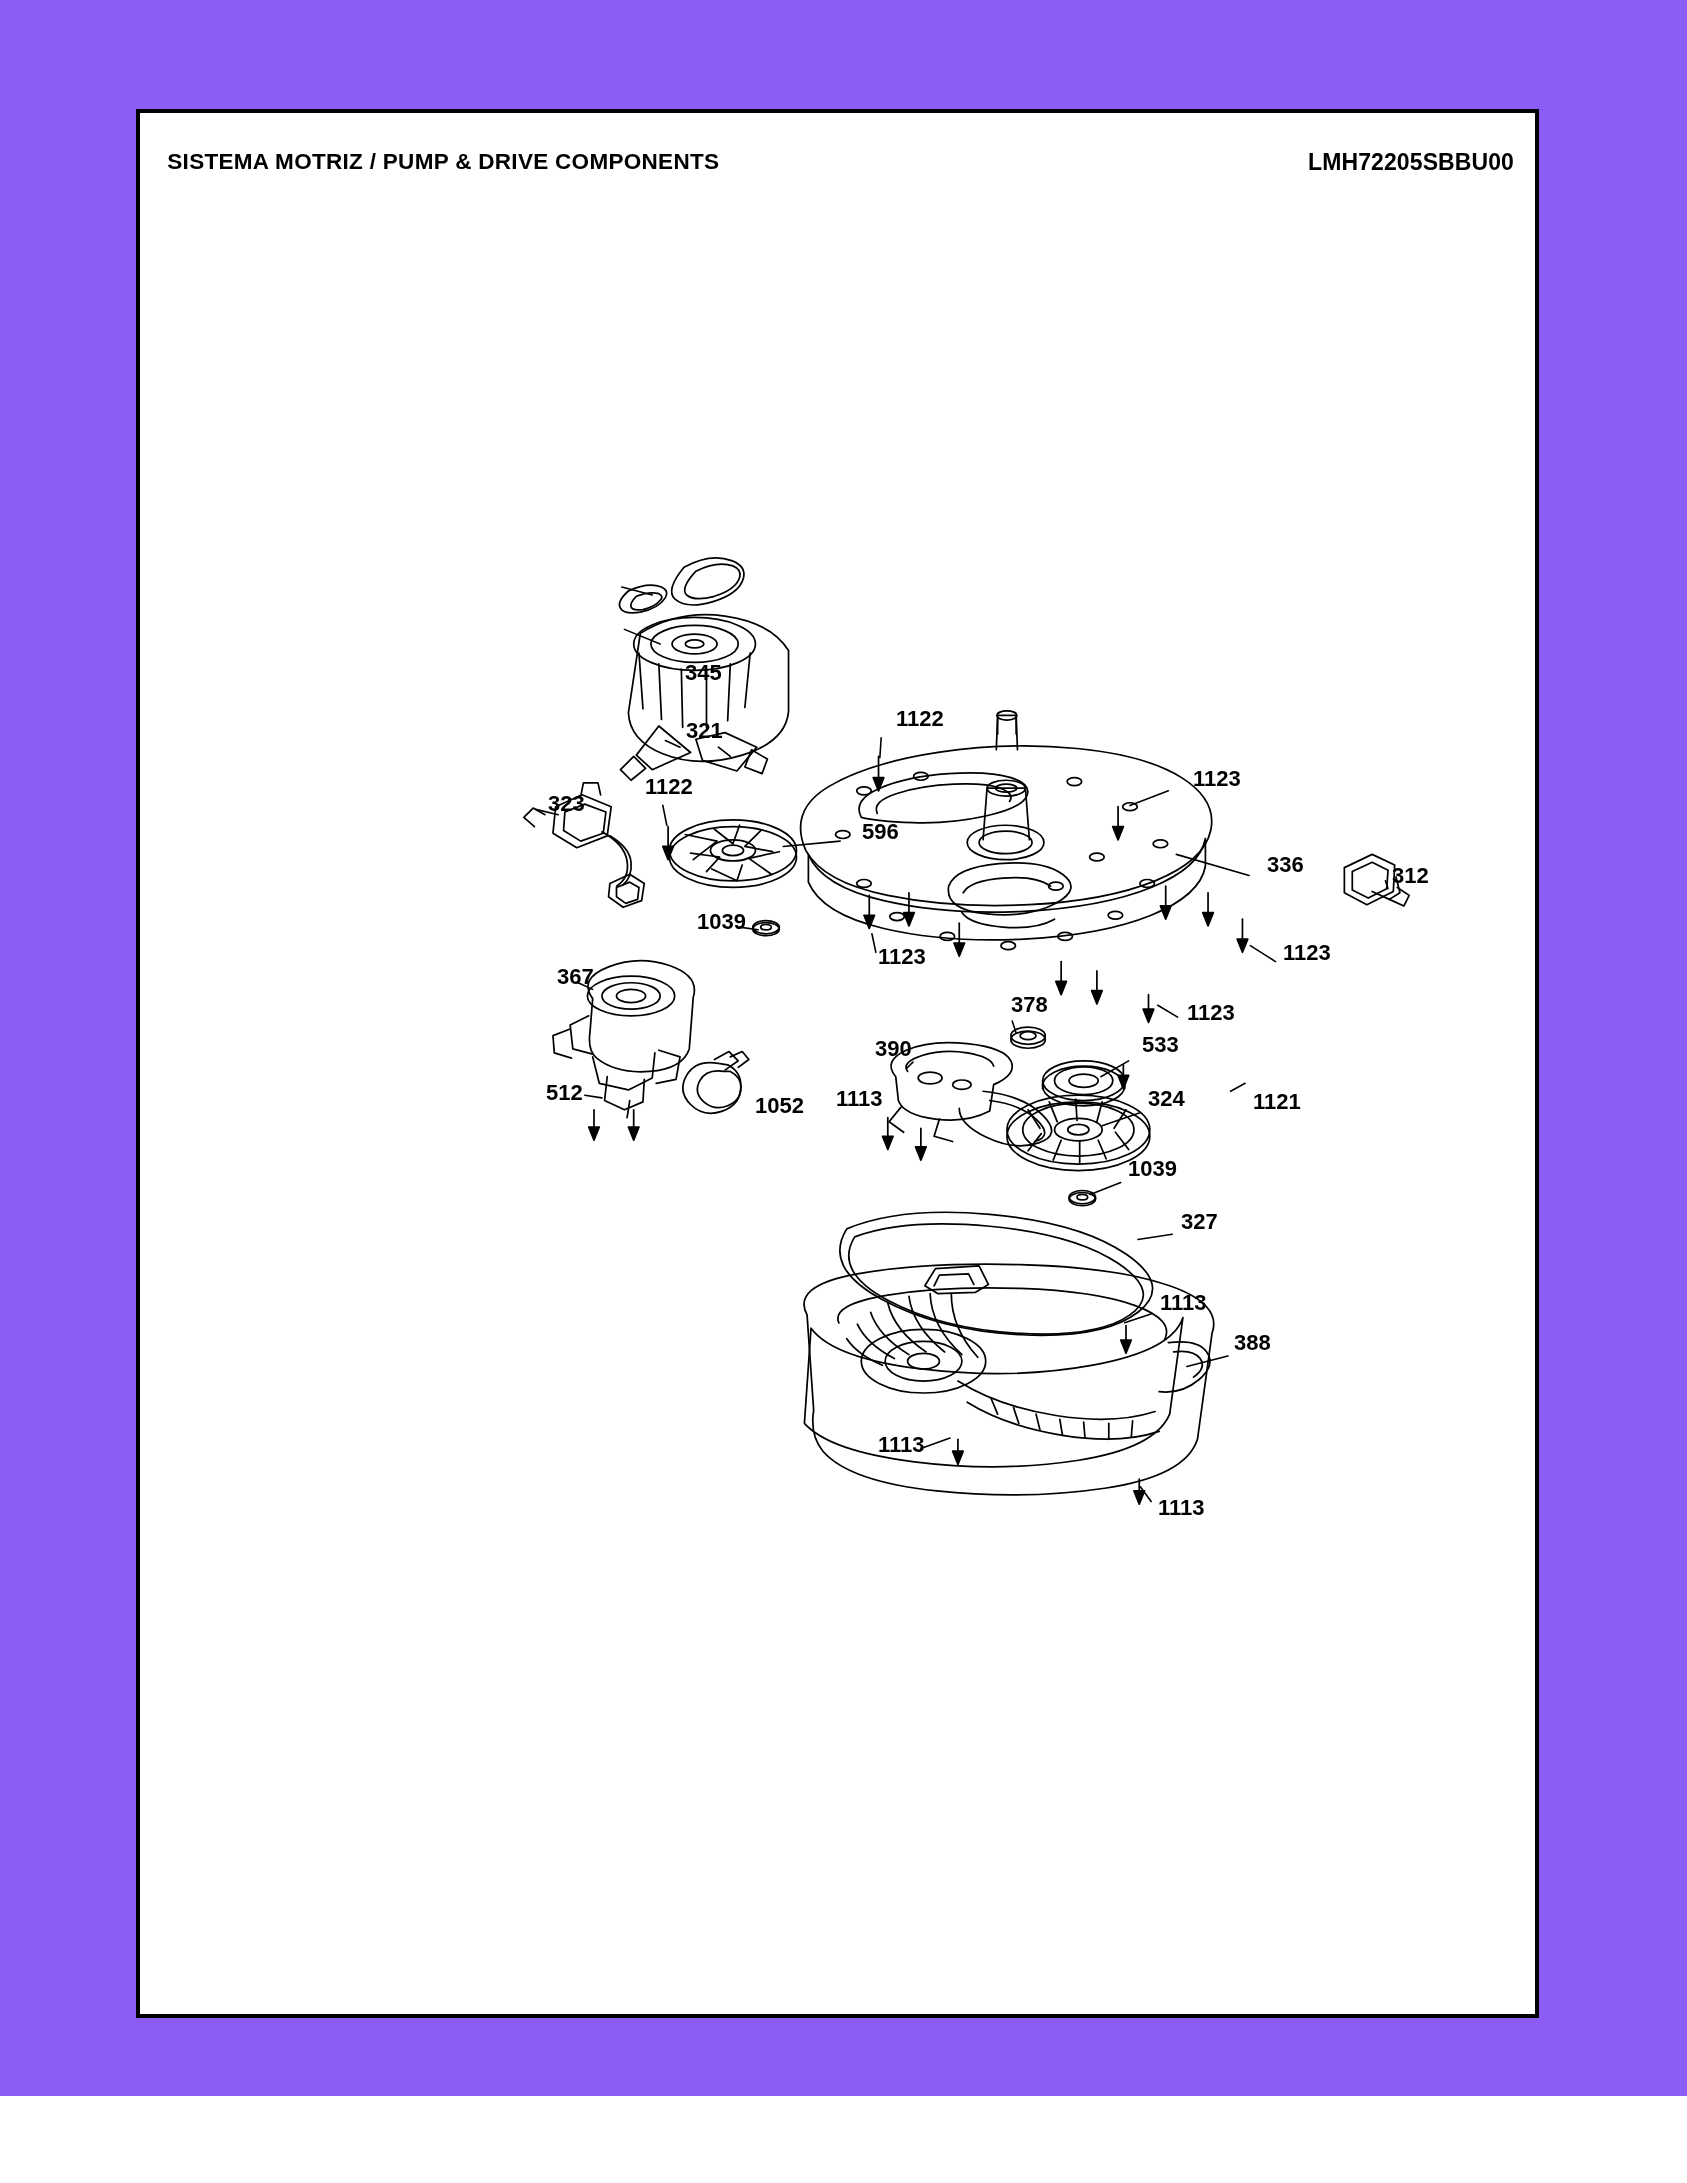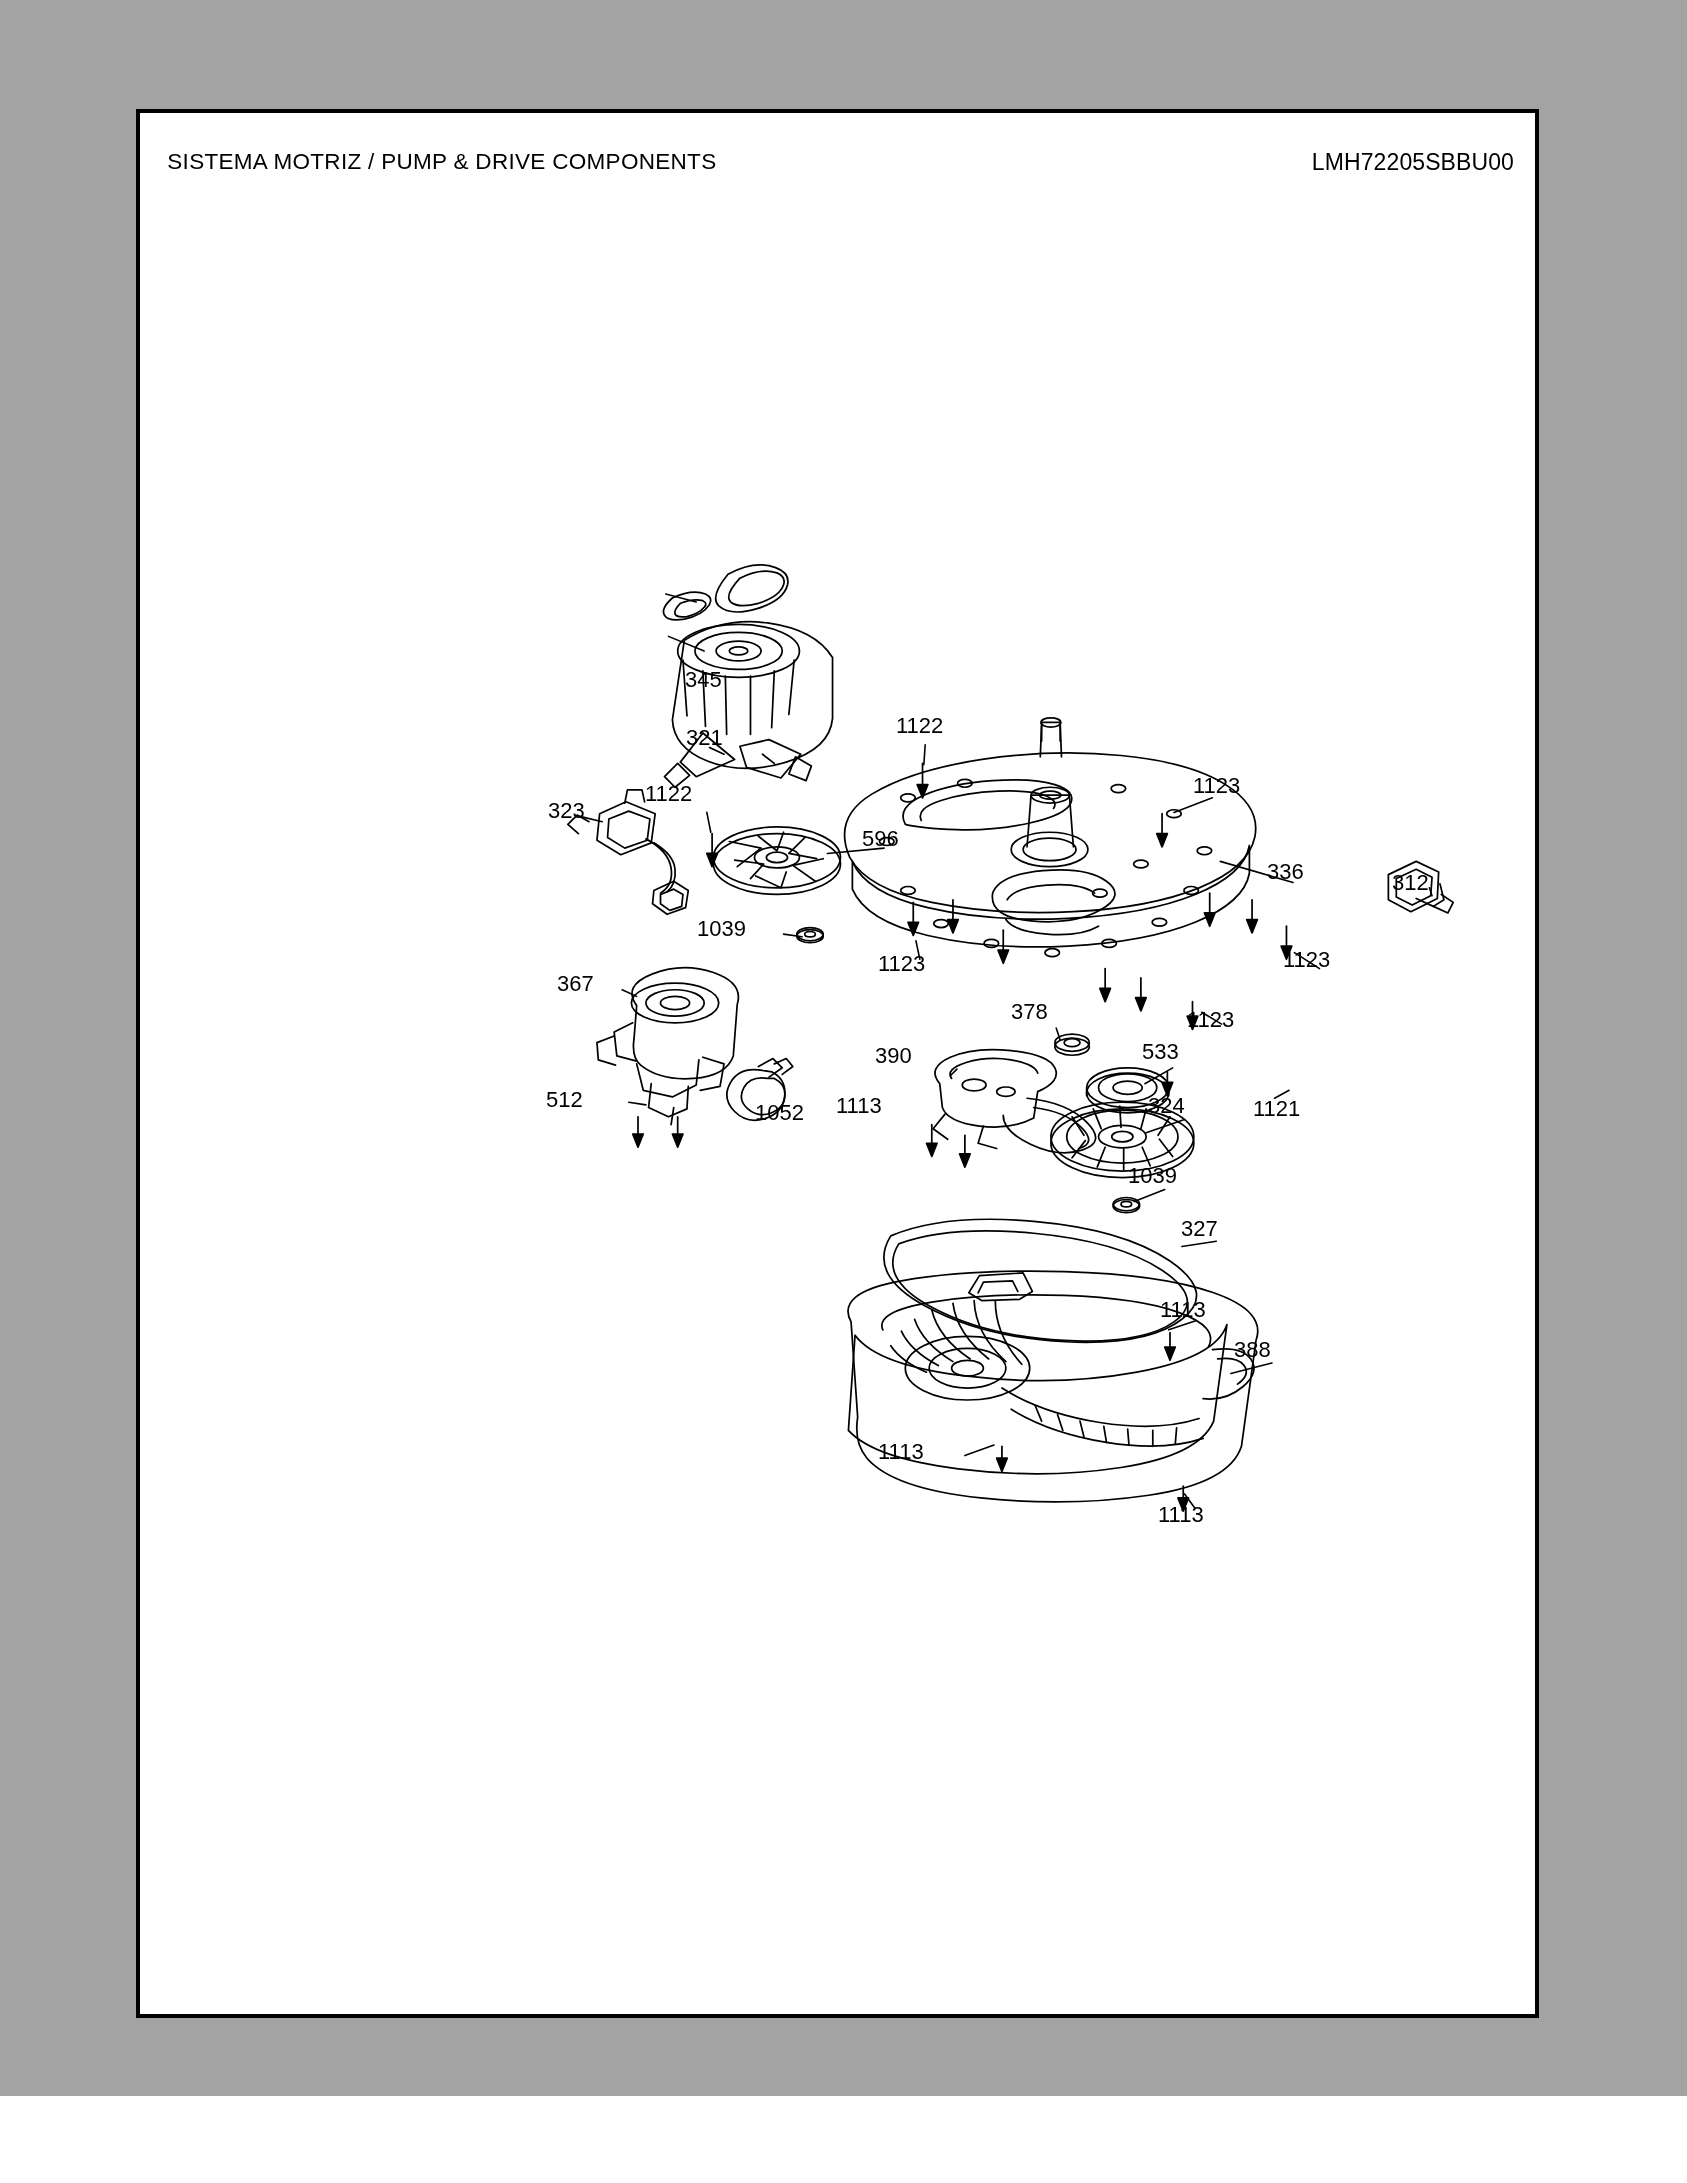--- a/index.html
+++ b/index.html
@@ -11,21 +11,22 @@
     width: 1687px;
     height: 2183px;
     font-family: "Liberation Sans", sans-serif;
     color: #000000;
     overflow: hidden;
   }
   #page {
     position: relative;
     width: 1687px;
     height: 2096px;
-    background: #a3a3a3;
+    background: #8b5cf6;
+    font-weight: bold;
   }
   
   #sheet-border {
     position: absolute;
     left: 136px;
     top: 109px;
     width: 1403px;
     height: 1909px;
     border: 4.6px solid #000000;
     box-sizing: border-box;
@@ -53,24 +54,23 @@
     top: 0px;
     font-size: 23px;
     letter-spacing: 0.1px;
     white-space: nowrap;
     text-align: right;
     font-family: "Liberation Sans", sans-serif;
   }
   #artwork {
     position: absolute;
     left: 136px;
-    top: 111px;
+    top: 104px;
     width: 1403px;
     height: 1909px;
-    padding-left: 44px;
   }
   .callout {
     position: absolute;
     font-size: 22px;
     font-family: "Liberation Sans", sans-serif;
     white-space: nowrap;
     color: #000000;
     line-height: 22.5px;
   }
   svg { display: block; }

